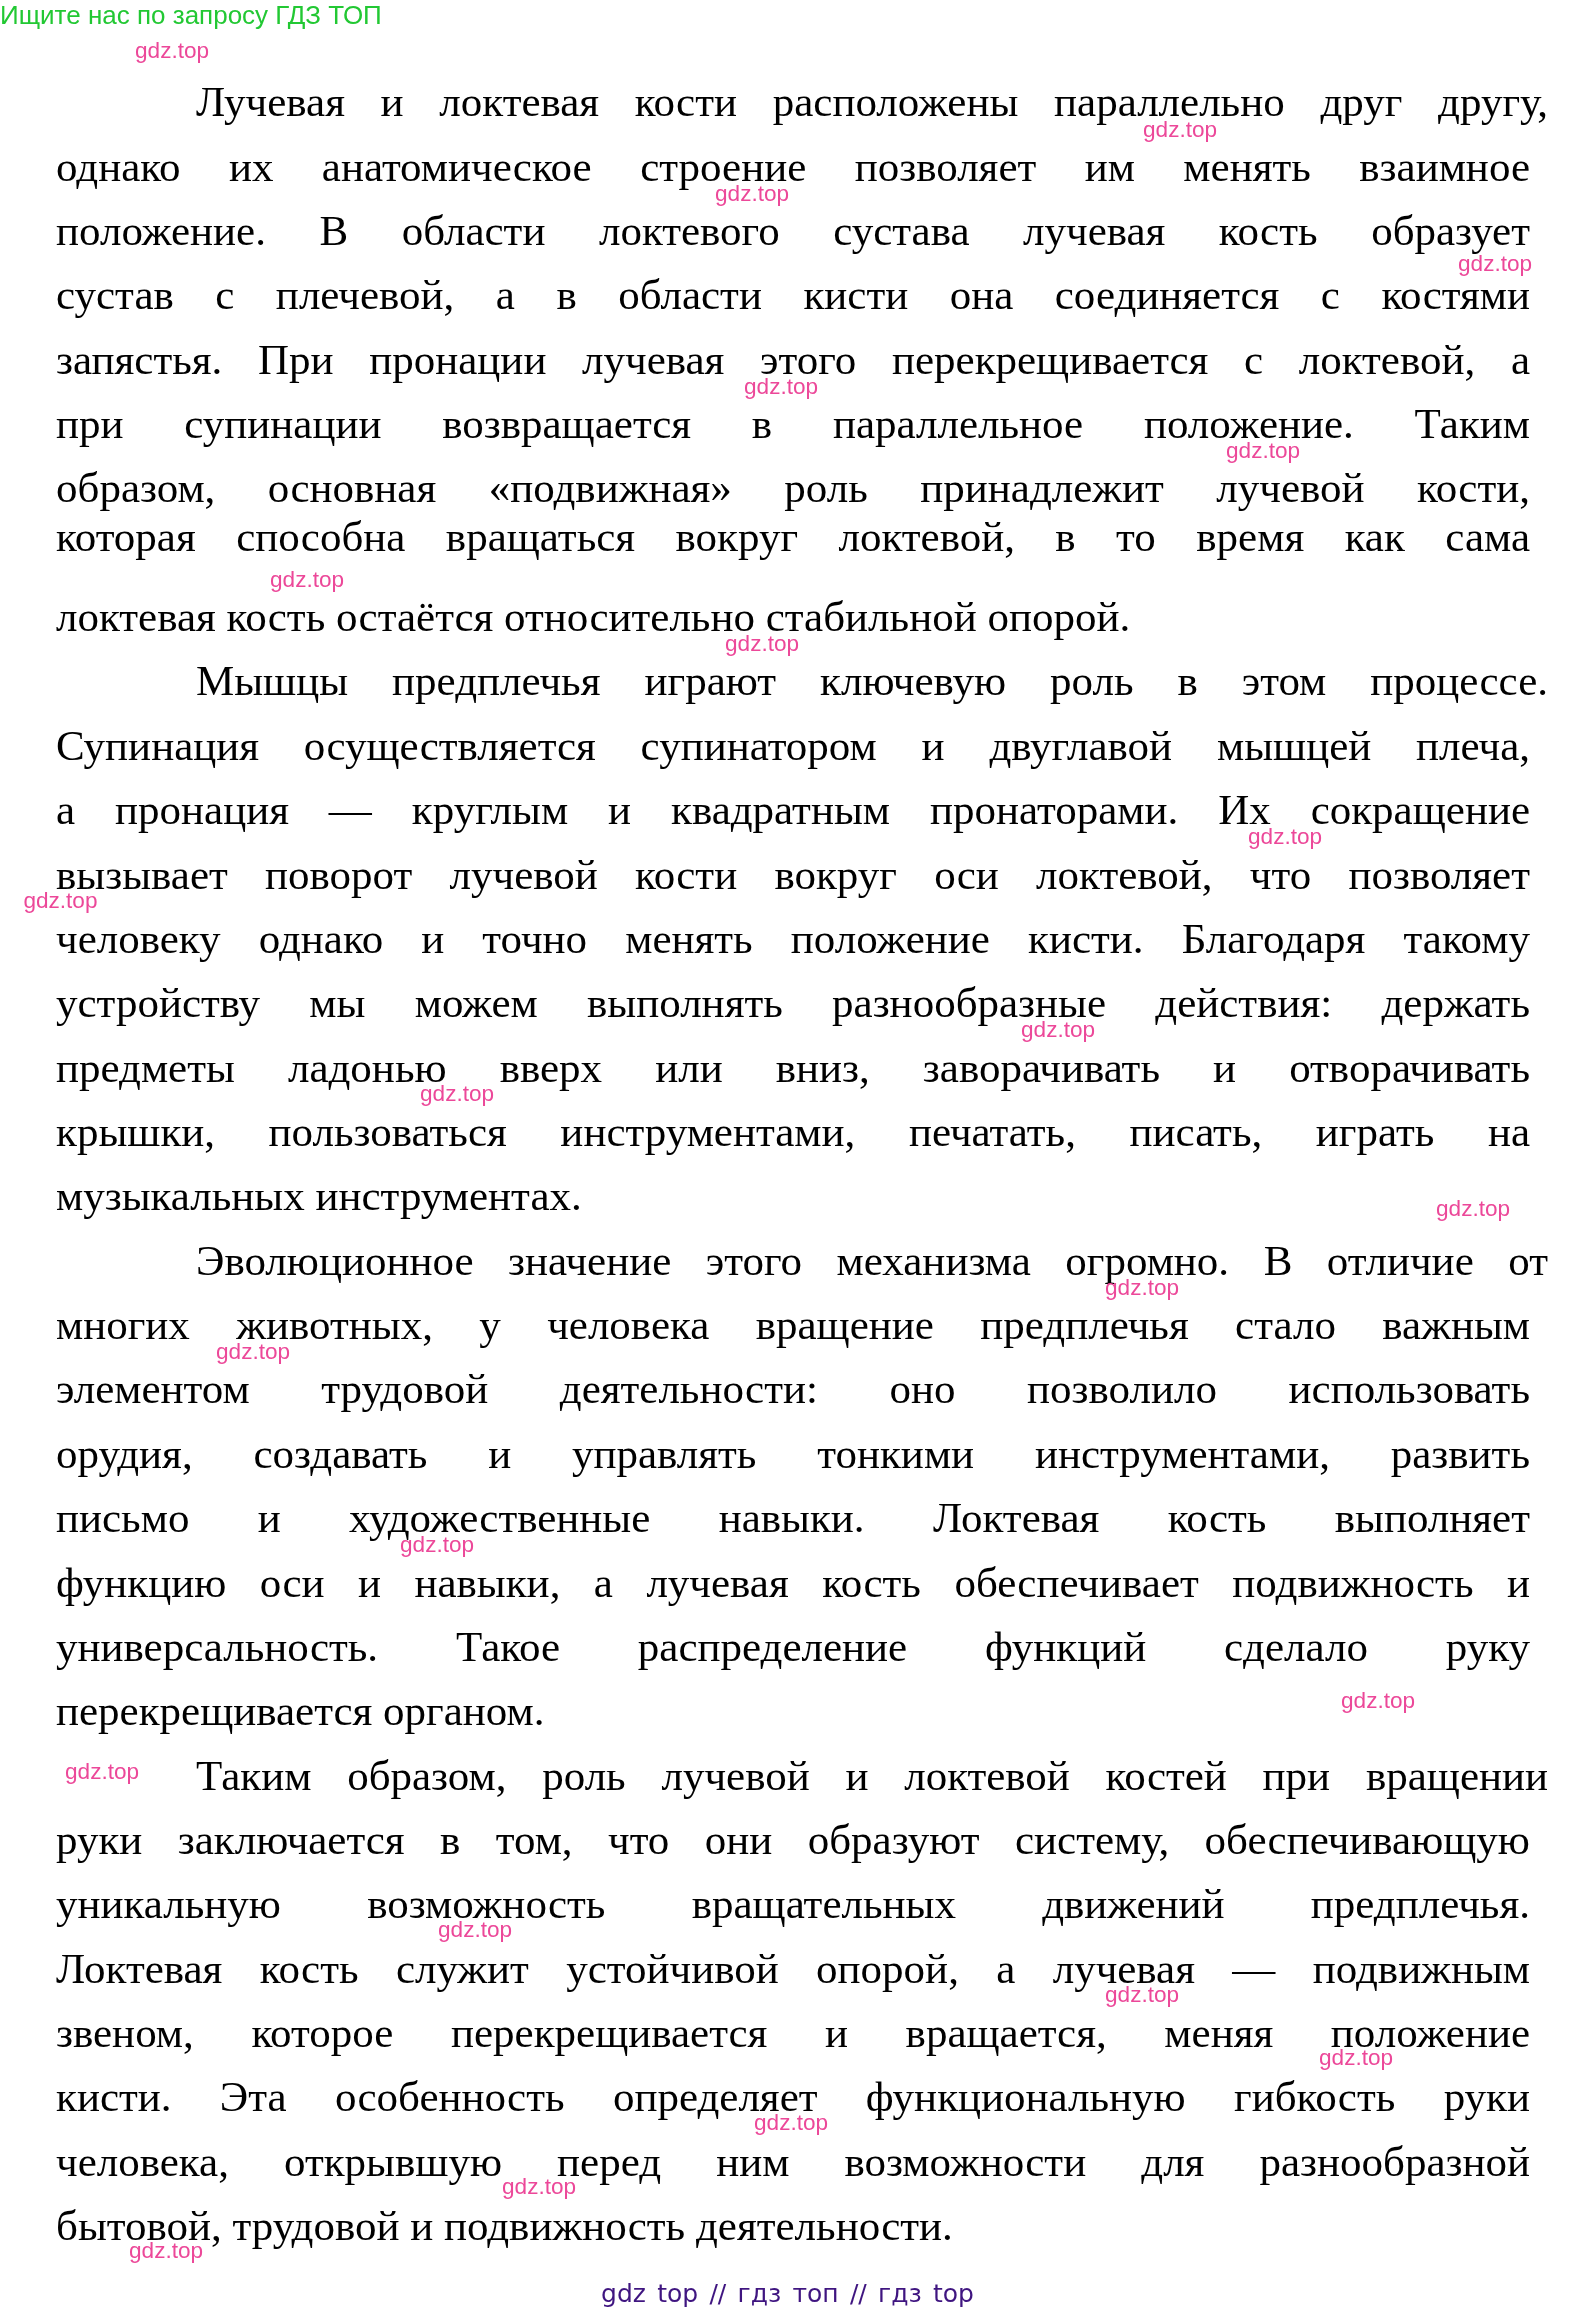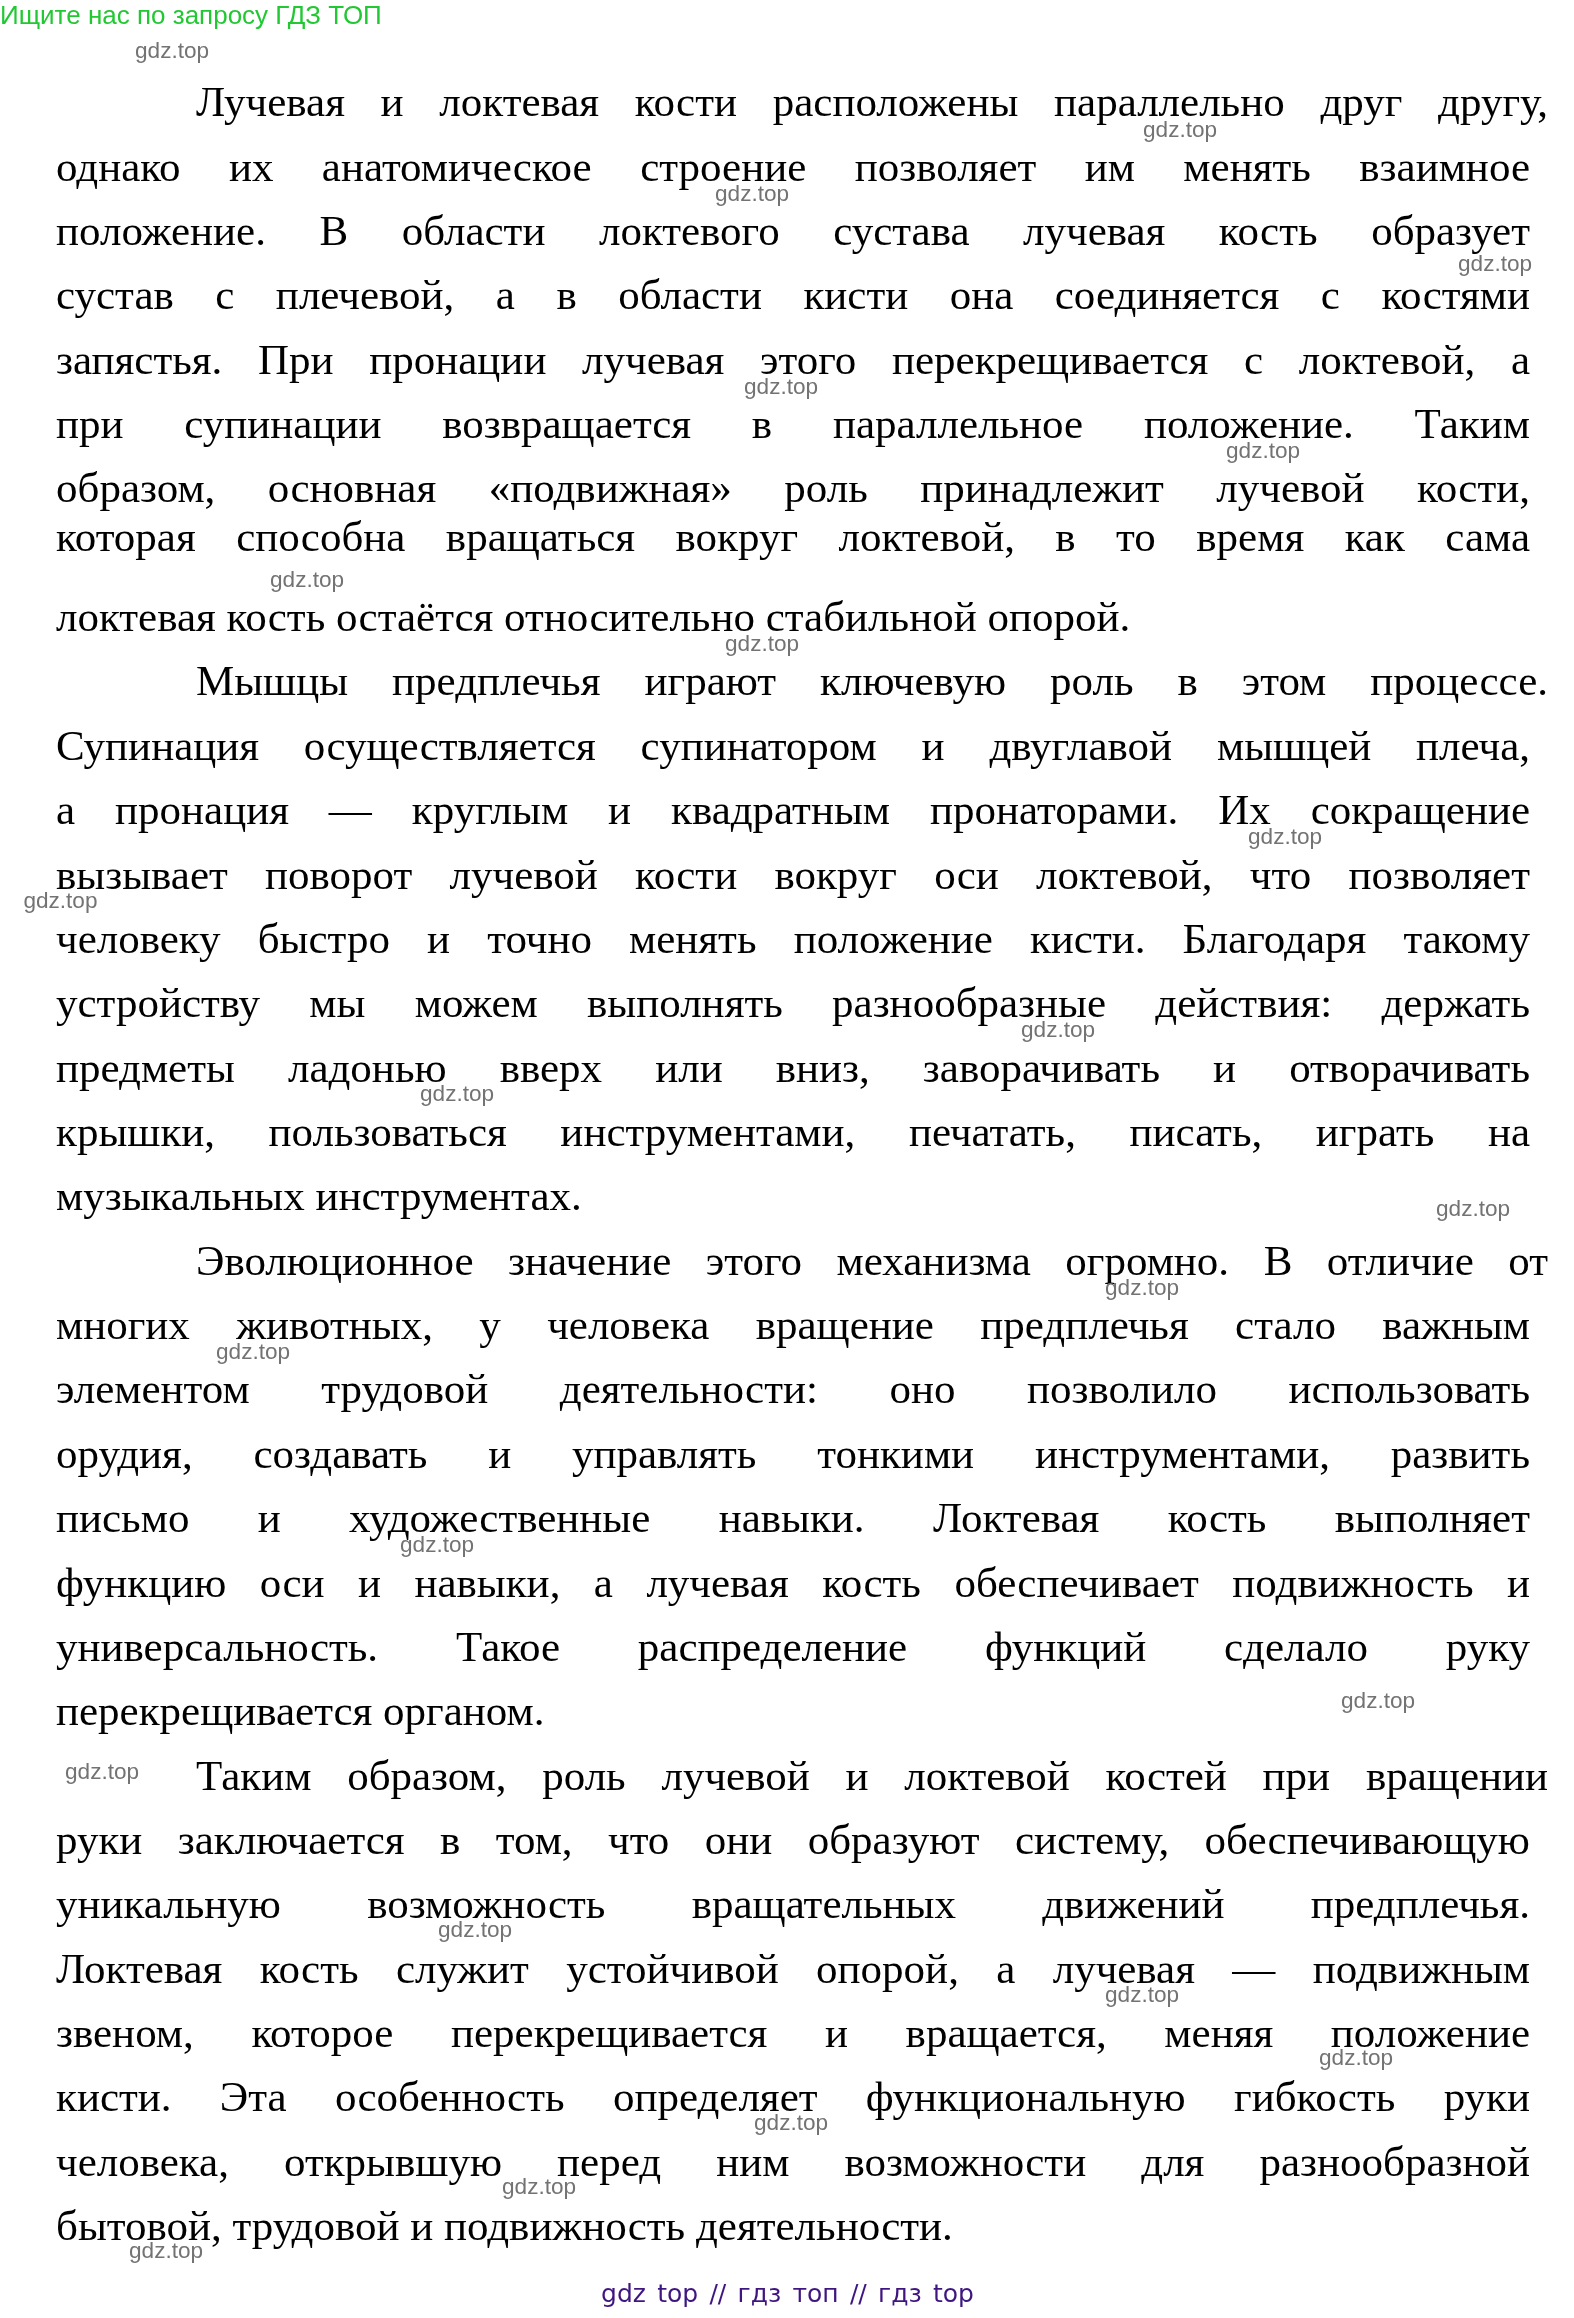--- a/index.html
+++ b/index.html
@@ -16,21 +16,21 @@
   }
   .line {
     position: absolute; left: 56px; width: 1474px; height: 53px;
     font-family: "Liberation Serif", serif; font-size: 43px; line-height: 53px;
     color: #000; white-space: nowrap; text-align: justify; text-align-last: justify;
   }
   .line.indent { left: 196px; width: 1352px; }
   .line.last { text-align-last: left; }
   .wm {
     position: absolute; font-family: "Liberation Sans", sans-serif;
-    font-size: 22.6px; line-height: 25px; color: #737373; white-space: nowrap;
+    font-size: 22.6px; line-height: 25px; color: #ec4899; white-space: nowrap;
   }
 </style>
 </head>
 <body>
 
 <div class="header">Ищите нас по запросу ГДЗ ТОП</div>
 
 <div>
 
   <div class="line indent" style="top:75px">Лучевая и локтевая кости расположены параллельно друг другу,</div>
@@ -40,21 +40,21 @@
   <div class="line" style="top:333px">запястья. При пронации лучевая этого перекрещивается с локтевой, а</div>
   <div class="line" style="top:397px">при супинации возвращается в параллельное положение. Таким</div>
   <div class="line" style="top:461px">образом, основная «подвижная» роль принадлежит лучевой кости,</div>
   <div class="line" style="top:510px">которая способна вращаться вокруг локтевой, в то время как сама</div>
   <div class="line last" style="top:590px">локтевая кость остаётся относительно стабильной опорой.</div>
 
   <div class="line indent" style="top:654px">Мышцы предплечья играют ключевую роль в этом процессе.</div>
   <div class="line" style="top:719px">Супинация осуществляется супинатором и двуглавой мышцей плеча,</div>
   <div class="line" style="top:783px">а пронация — круглым и квадратным пронаторами. Их сокращение</div>
   <div class="line" style="top:848px">вызывает поворот лучевой кости вокруг оси локтевой, что позволяет</div>
-  <div class="line" style="top:912px">человеку быстро и точно менять положение кисти. Благодаря такому</div>
+  <div class="line" style="top:912px">человеку однако и точно менять положение кисти. Благодаря такому</div>
   <div class="line" style="top:976px">устройству мы можем выполнять разнообразные действия: держать</div>
   <div class="line" style="top:1041px">предметы ладонью вверх или вниз, заворачивать и отворачивать</div>
   <div class="line" style="top:1105px">крышки, пользоваться инструментами, печатать, писать, играть на</div>
   <div class="line last" style="top:1169px">музыкальных инструментах.</div>
 
   <div class="line indent" style="top:1234px">Эволюционное значение этого механизма огромно. В отличие от</div>
   <div class="line" style="top:1298px">многих животных, у человека вращение предплечья стало важным</div>
   <div class="line" style="top:1362px">элементом трудовой деятельности: оно позволило использовать</div>
   <div class="line" style="top:1427px">орудия, создавать и управлять тонкими инструментами, развить</div>
   <div class="line" style="top:1491px">письмо и художественные навыки. Локтевая кость выполняет</div>

